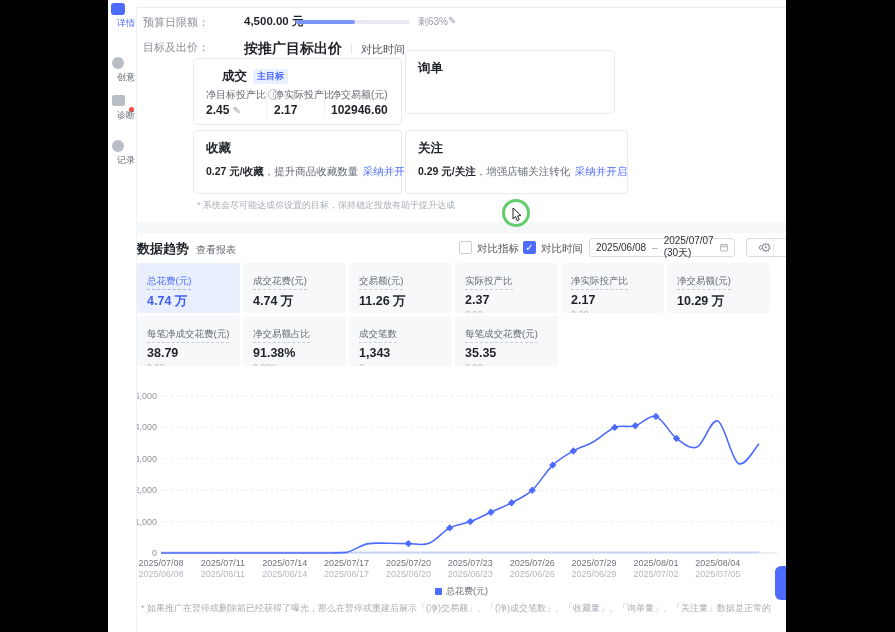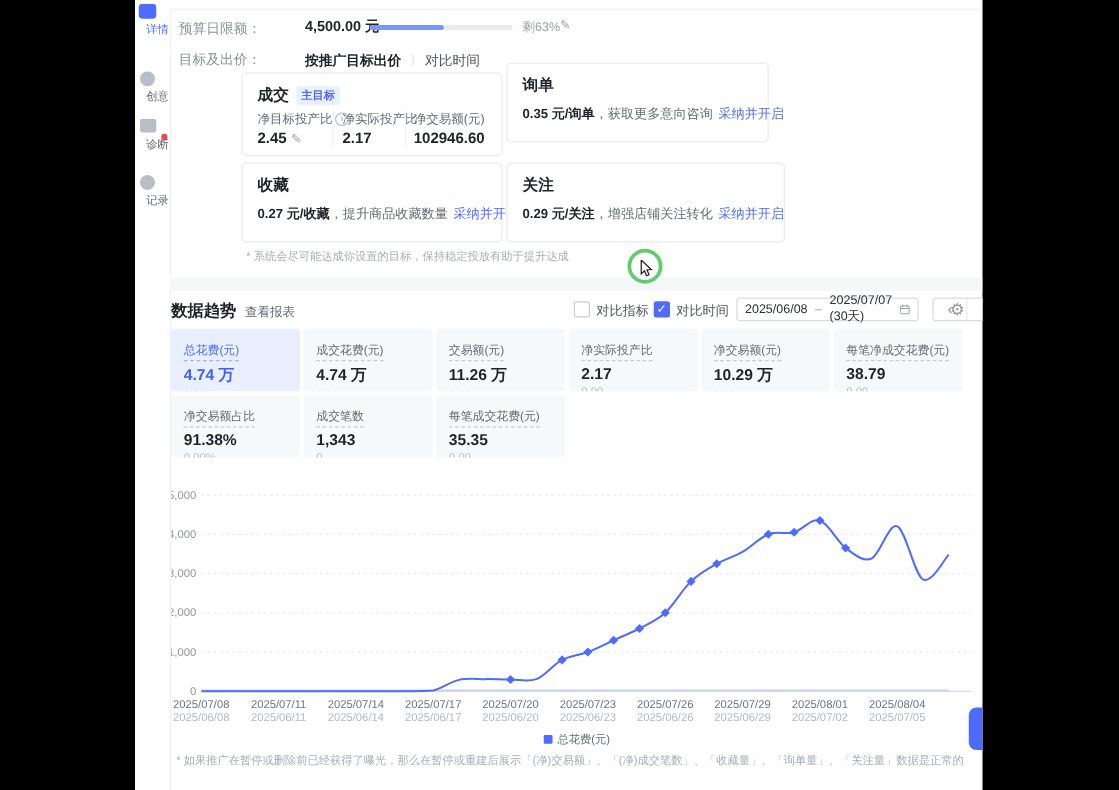--- a/index.html
+++ b/index.html
@@ -19,21 +19,21 @@
   .side-label span{position:absolute;right:1px;white-space:nowrap;}
   .side-label.active span{color:#4d6bfe;}
   .red-dot{position:absolute;width:5px;height:5px;border-radius:50%;background:#f54a45;}
   
   .form-label{font-size:11px;color:#8a8f99;}
   .bold-val{font-size:11.5px;font-weight:bold;color:#1f2329;}
   .progress{width:114px;height:4px;border-radius:2px;background:#e8eaf0;}
   .progress i{display:block;height:4px;border-radius:2px;background:#7b97f5;}
   .muted{font-size:10px;color:#9ba0a8;}
   .pencil{color:#9ba0a8;font-size:10px;}
-  .opt1{font-size:11px;color:#1f2329;font-weight:bold;}
+  .opt1{font-size:14px;color:#1f2329;font-weight:bold;}
   .opt2{font-size:11px;color:#50555e;}
   .opt-div{display:inline-block;width:1px;height:10px;background:#e3e5e9;margin:0 9px;vertical-align:-1px;}
   
   .gcard{border:1px solid #e8eaed;border-radius:4px;background:#fff;}
   .gtitle{font-size:12.5px;font-weight:bold;color:#1f2329;}
   .badge{display:inline-block;margin-left:6px;padding:1px 4px;font-size:9px;color:#4d6bfe;background:#eaf0ff;border-radius:2px;vertical-align:1px;}
   .collabel{font-size:10px;color:#646a73;}
   .colval{font-size:12px;font-weight:bold;color:#1f2329;}
   .col-div{position:absolute;width:1px;background:#f0f1f3;}
   .glead{font-size:10.5px;font-weight:bold;color:#1f2329;}
@@ -118,36 +118,33 @@
       </div>
     <span class="a muted" style="left:310px;top:15px;">剩63%</span>
     <span class="a pencil" style="left:340px;top:15px;">✎</span>
 
     <span class="a form-label" style="left:35px;top:40px;text-align:right;">目标及出价：</span>
     <span class="a" style="left:136px;top:39px;">
       <span class="opt1">按推广目标出价</span><span class="opt-div"></span><span class="opt2">对比时间</span>
     </span>
 
     <div class="a gcard" style="left:85px;top:58px;width:207px;height:65px;">
-      <span class="a gtitle" style="left:12px;top:9px;text-align:center;"><span>成交</span><span class="badge">主目标</span></span>
+      <span class="a gtitle" style="left:28px;top:9px;text-align:center;"><span>成交</span><span class="badge">主目标</span></span>
       <span class="a collabel" style="left:12px;top:29px;"><span>净目标投产比</span><span class="info-i">i</span></span>
       <span class="a colval" style="left:12px;top:44px;"><span>2.45</span> <span class="pencil">✎</span></span>
       <div class="col-div" style="left:72px;top:29px;height:30px;"></div>
       <span class="a collabel" style="left:80px;top:29px;">净实际投产比</span>
       <span class="a colval" style="left:80px;top:44px;">2.17</span>
       <div class="col-div" style="left:130px;top:29px;height:30px;"></div>
       <span class="a collabel" style="left:137px;top:29px;">净交易额(元)</span>
       <span class="a colval" style="left:137px;top:44px;">102946.60</span>
     </div>
 
     <div class="a gcard" style="left:297px;top:50px;width:208px;height:62px;">
       <span class="a gtitle" style="left:12px;top:9px;">询单</span>
-      <span class="a" style="left:12px;top:30px;white-space:nowrap;">
-        <span class="glead">0.35 元/询单</span><span class="gdesc">，获取更多意向咨询</span> <span class="glink">采纳并开启</span>
-      </span>
     </div>
 
     <div class="a gcard" style="left:85px;top:130px;width:207px;height:62px;">
       <span class="a gtitle" style="left:12px;top:9px;">收藏</span>
       <span class="a" style="left:12px;top:30px;white-space:nowrap;">
         <span class="glead">0.27 元/收藏</span><span class="gdesc">，提升商品收藏数量</span> <span class="glink">采纳并开启</span>
       </span>
     </div>
 
     <div class="a gcard" style="left:297px;top:130px;width:208px;height:62px;padding-left:13px;">
@@ -190,20 +187,21 @@
       <div class="navbtn">‹</div>
       <div class="navbtn">›</div>
     </div>
 
     <span class="a gear" style="left:652px;top:240px;">⚙</span>
 
     <div class="a mgrid">
       <div class="mcard selected"><span class="ml">总花费(元)</span><div class="mv">4.74 万</div><div class="ms">0.00</div></div>
       <div class="mcard"><span class="ml">成交花费(元)</span><div class="mv">4.74 万</div><div class="ms">0.00</div></div>
       <div class="mcard"><span class="ml">交易额(元)</span><div class="mv">11.26 万</div><div class="ms">0.00</div></div>
+      <div class="mcard"><span class="ml">实际投产比</span><div class="mv">2.37</div><div class="ms">0.00</div></div>
       <div class="mcard"><span class="ml">净实际投产比</span><div class="mv">2.17</div><div class="ms">0.00</div></div>
       <div class="mcard"><span class="ml">净交易额(元)</span><div class="mv">10.29 万</div><div class="ms">0.00</div></div>
       <div class="mcard"><span class="ml">每笔净成交花费(元)</span><div class="mv">38.79</div><div class="ms">0.00</div></div>
       <div class="mcard"><span class="ml">净交易额占比</span><div class="mv">91.38%</div><div class="ms">0.00%</div></div>
       <div class="mcard"><span class="ml">成交笔数</span><div class="mv">1,343</div><div class="ms">0</div></div>
       <div class="mcard"><span class="ml">每笔成交花费(元)</span><div class="mv">35.35</div><div class="ms">0.00</div></div>
     </div>
 
     <svg id="trend-svg" class="a" style="left:29px;top:390px;" width="649" height="194">
         <text class="ytick" x="20" y="166.0" text-anchor="end">0</text>

